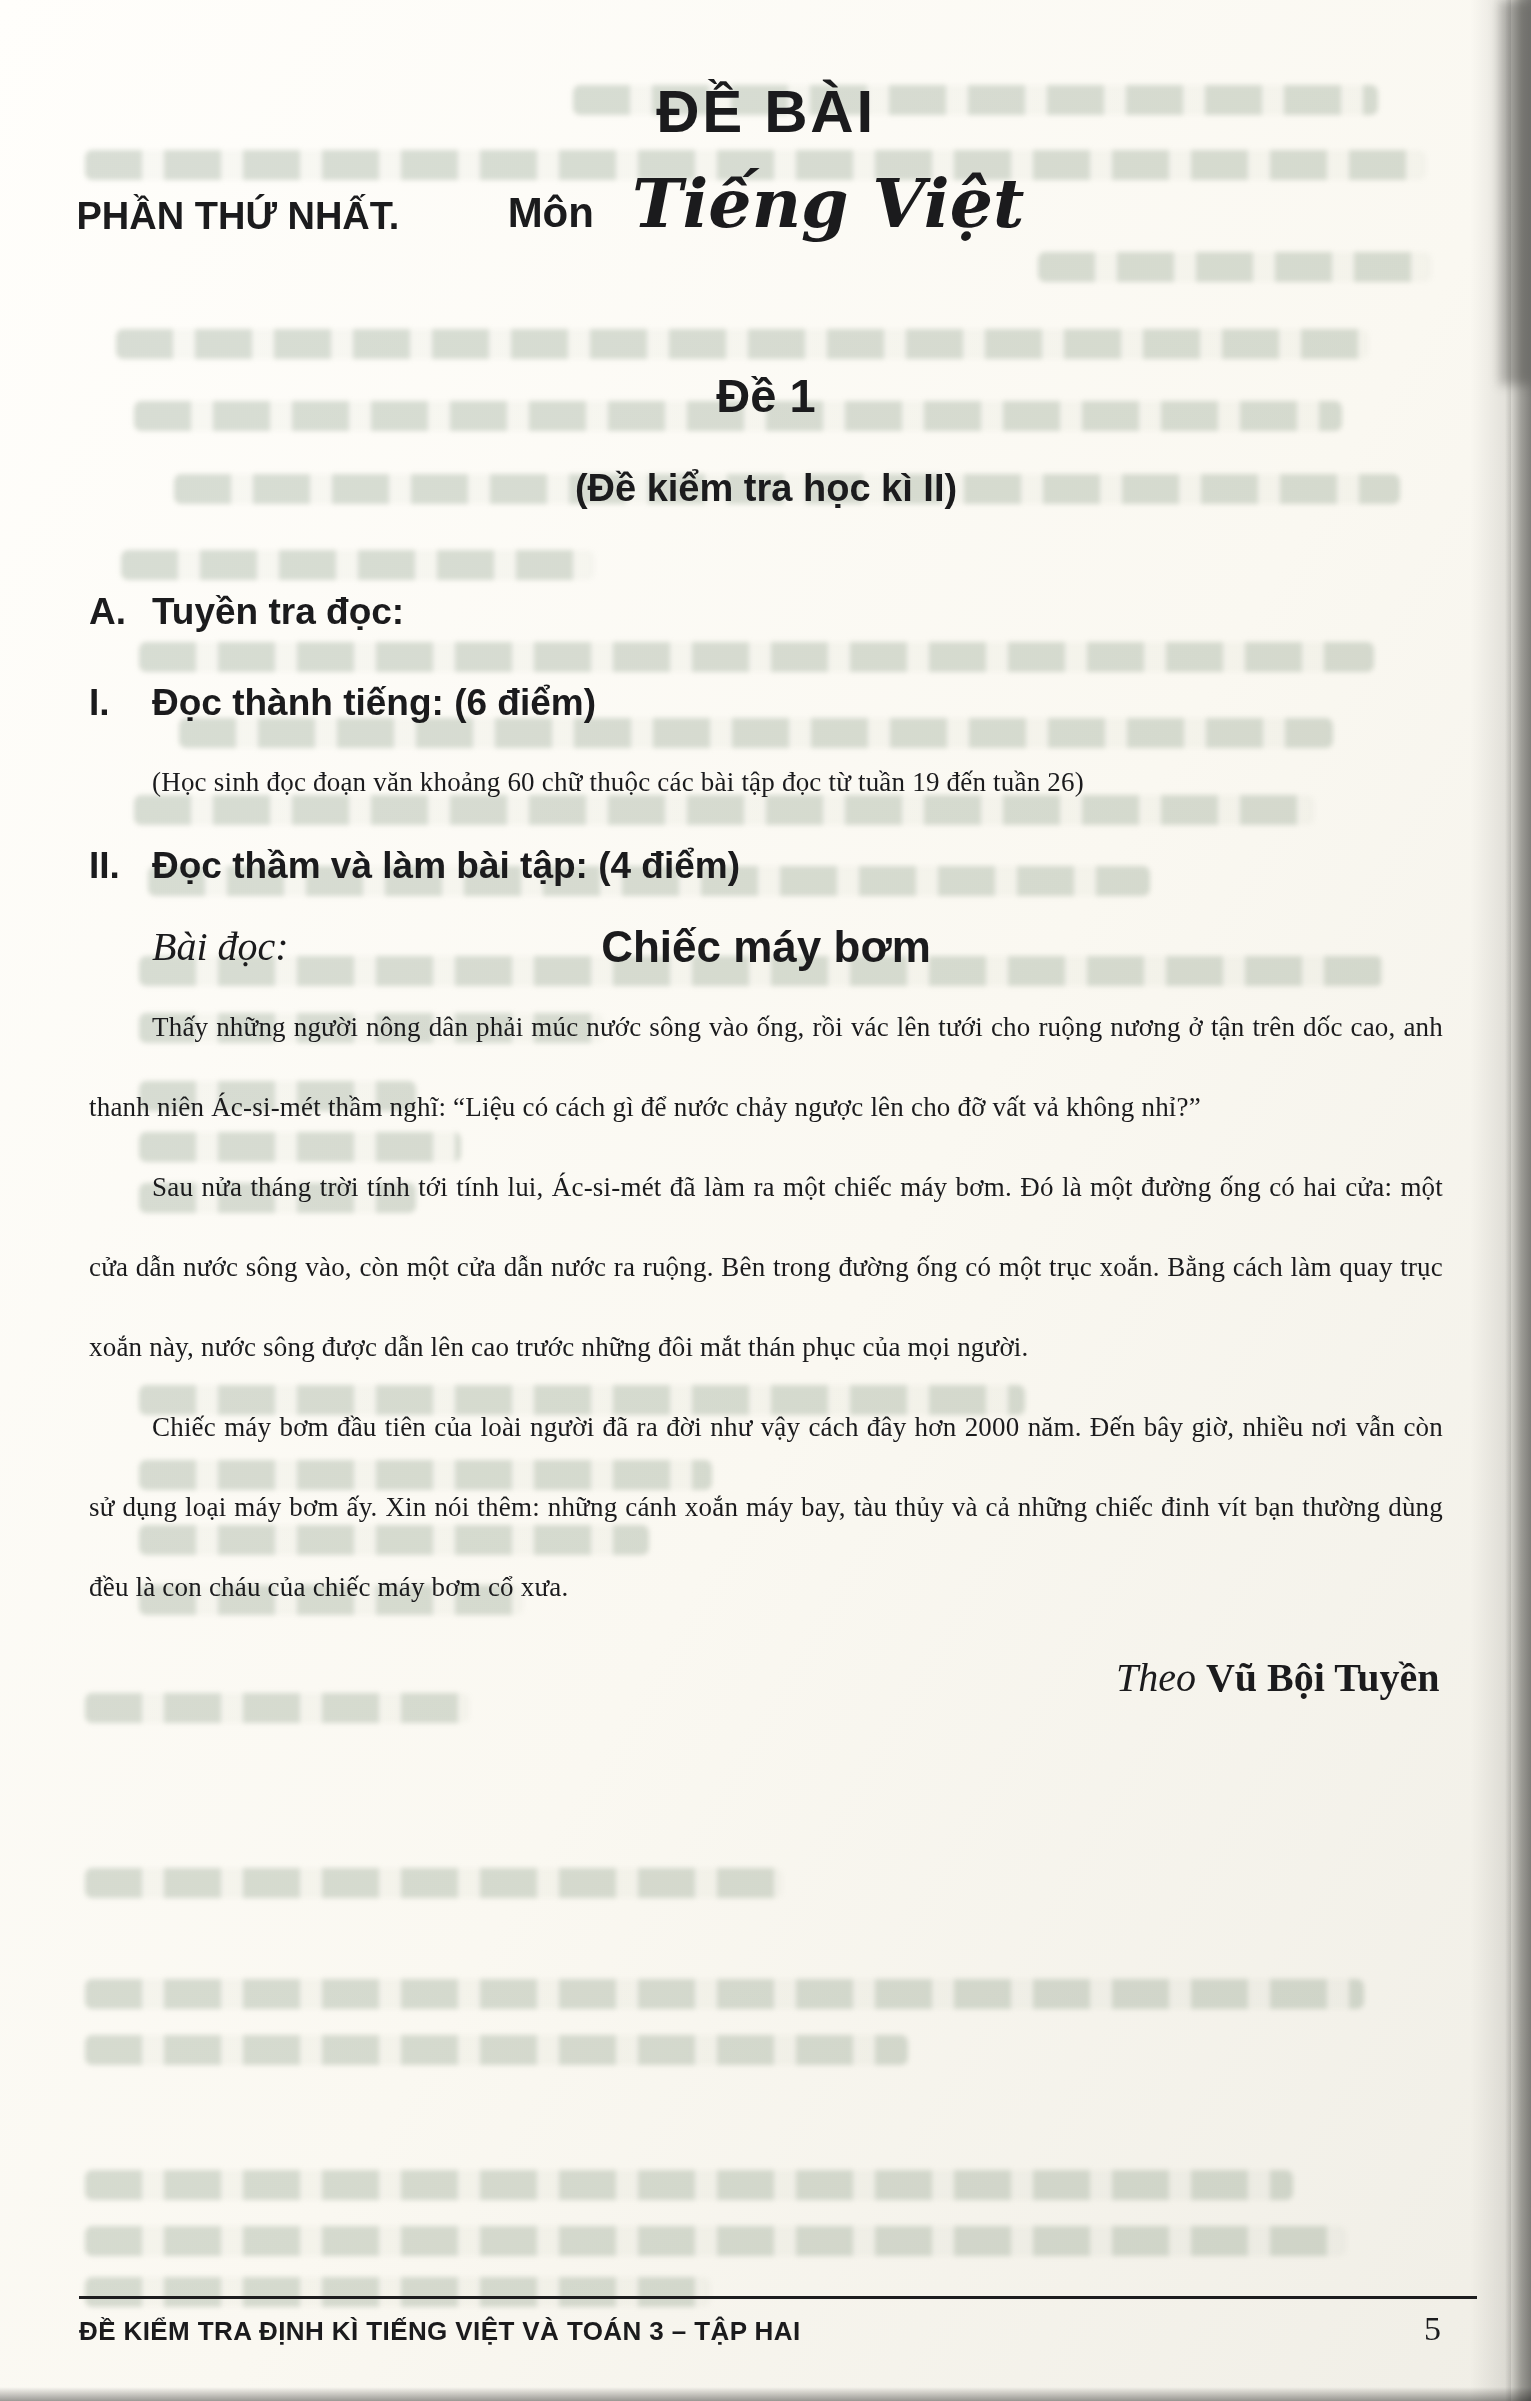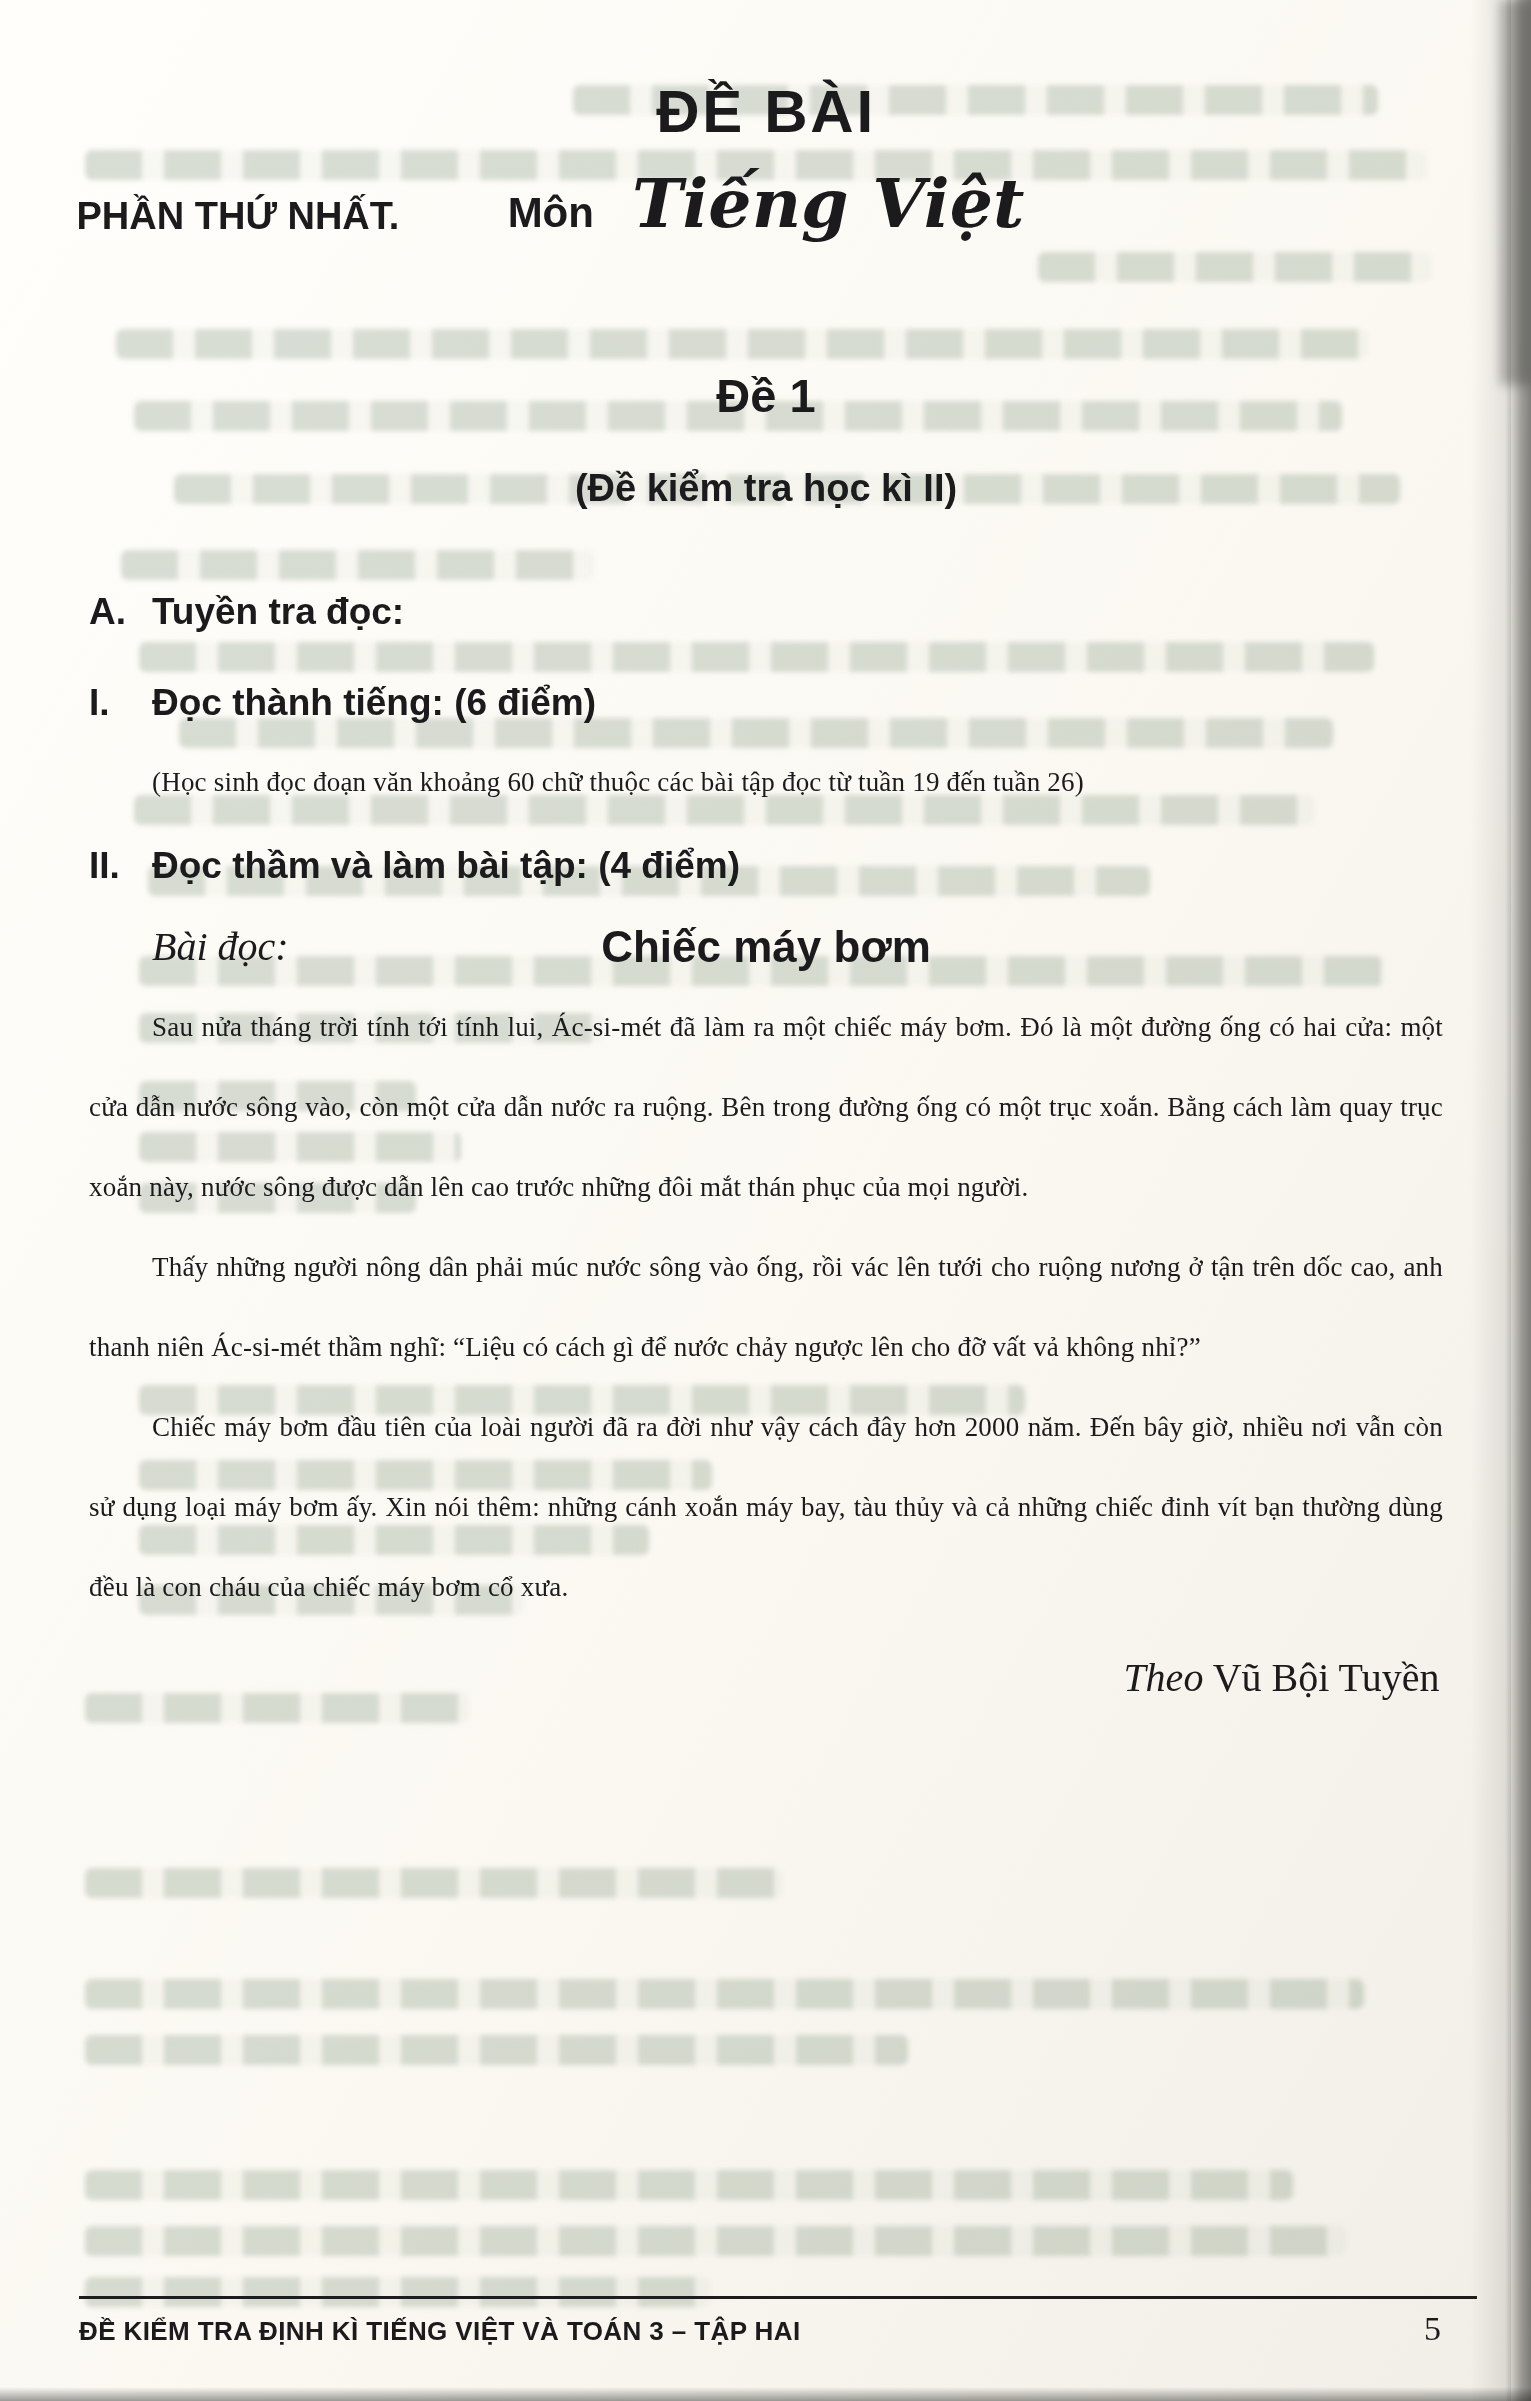--- a/index.html
+++ b/index.html
@@ -79,21 +79,21 @@
 
   .reading-row { position:relative; margin-top:19.7px; height:80px; line-height:80px; }
   .reading-label { position:absolute; left:63px; font-style:italic; font-size:40px; }
   .reading-title {
     position:absolute; left:50%; transform:translateX(-50%);
     font-family:Liberation Sans, sans-serif; font-weight:bold; font-size:44px; white-space:nowrap;
   }
 
   .attribution { margin-top:25px; text-align:right; font-size:40px; padding-right:3.6px; line-height:1.3; }
   .attribution .theo { font-style:italic; }
-  .attribution .author { font-weight:normal; }
+  .attribution .author { font-weight:bold; }
 
   .footer {
     position:absolute; z-index:3; left:79px; right:55px; top:2296px;
     border-top:3.6px solid #1d1d1f; padding-top:10.7px;
     display:flex; justify-content:space-between; align-items:baseline;text-align:center;
   }
   .footer-title { font-family:"Liberation Sans", sans-serif; font-weight:bold; font-size:26px; letter-spacing:0.4px; }
   .footer-page  { font-size:34px; padding-right:36px; }
 </style>
 </head>
@@ -159,22 +159,22 @@
   <div class="heading h-ii">
     <span class="num">II.</span>
     <span>Đọc thầm và làm bài tập: (4 điểm)</span>
   </div>
 
   <div class="reading-row">
     <span class="reading-label">Bài đọc:</span>
     <span class="reading-title">Chiếc máy bơm</span>
   </div>
 
+  <p class="body">Thấy những người nông dân phải múc nước sông vào ống, rồi vác lên tưới cho ruộng nương ở tận trên dốc cao, anh thanh niên Ác-si-mét thầm nghĩ: “Liệu có cách gì để nước chảy ngược lên cho đỡ vất vả không nhỉ?”</p>
   <p class="body">Sau nửa tháng trời tính tới tính lui, Ác-si-mét đã làm ra một chiếc máy bơm. Đó là một đường ống có hai cửa: một cửa dẫn nước sông vào, còn một cửa dẫn nước ra ruộng. Bên trong đường ống có một trục xoắn. Bằng cách làm quay trục xoắn này, nước sông được dẫn lên cao trước những đôi mắt thán phục của mọi người.</p>
-  <p class="body">Thấy những người nông dân phải múc nước sông vào ống, rồi vác lên tưới cho ruộng nương ở tận trên dốc cao, anh thanh niên Ác-si-mét thầm nghĩ: “Liệu có cách gì để nước chảy ngược lên cho đỡ vất vả không nhỉ?”</p>
   <p class="body">Chiếc máy bơm đầu tiên của loài người đã ra đời như vậy cách đây hơn 2000 năm. Đến bây giờ, nhiều nơi vẫn còn sử dụng loại máy bơm ấy. Xin nói thêm: những cánh xoắn máy bay, tàu thủy và cả những chiếc đinh vít bạn thường dùng đều là con cháu của chiếc máy bơm cổ xưa.</p>
 
   <div class="attribution">
     <span class="theo">Theo</span>
     <span class="author">Vũ Bội Tuyền</span>
   </div>
 
 </div>
 
 <div class="footer">

